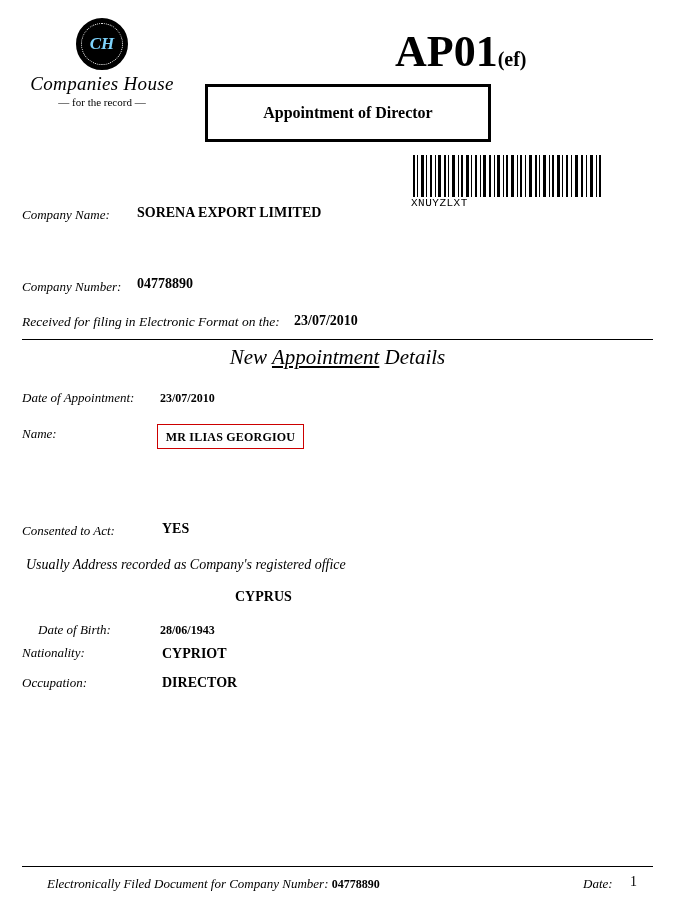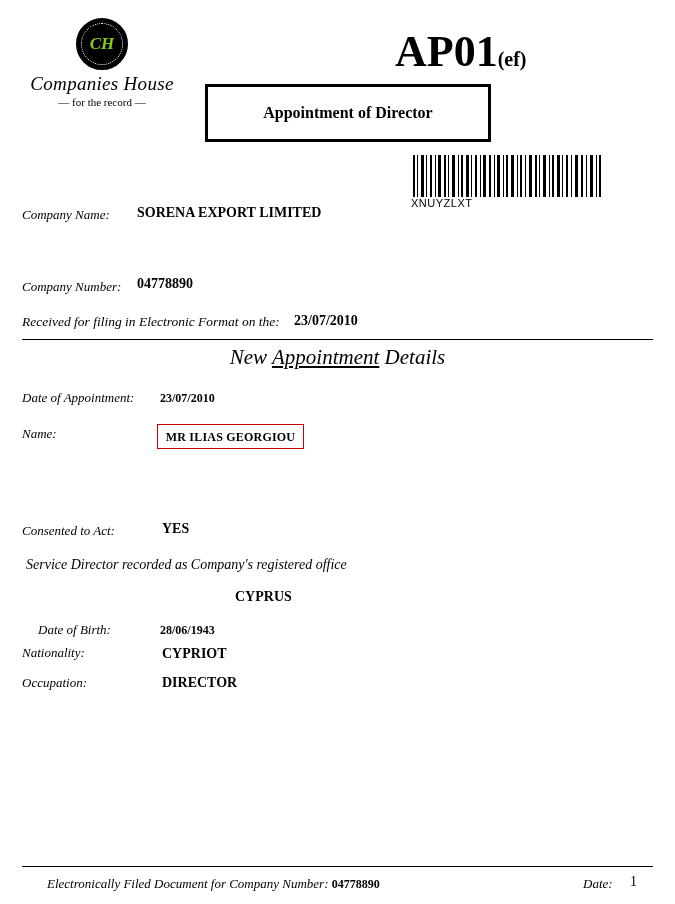--- a/index.html
+++ b/index.html
@@ -46,21 +46,21 @@
     position: absolute;
     left: 3px; top: 3px; right: 3px; bottom: 3px;
     border: 1px dotted #ffffff;
     border-radius: 50%;
   }
   .logo-seal-text {
     position: absolute;
     left: 0; right: 0;
     top: 50%;
     transform: translateY(-50%);
-    color: #84cc16;
+    color: #7dd3fc;
     font-family: "Liberation Serif", serif;
     font-size: 17px;
     font-style: italic;
     font-weight: bold;
     letter-spacing: 0px;
   }
   .logo-name {
     font-family: "Liberation Serif", serif;
     font-size: 19px;
     font-style: italic;
@@ -116,21 +116,21 @@
     top: 155px;
     width: 192px;
     height: 42px;
     overflow: hidden;
     display: block;
   }
   .barcode-text {
     position: absolute;
     left: 411px;
     top: 197px;
-    font-family: Liberation Sans, sans-serif;
+    font-family: Liberation Mono, monospace;
     font-size: 11px;
     letter-spacing: 0.5px;
   }
 
   
   .lbl {
     position: absolute;
     font-family: "Liberation Serif", serif;
     font-style: italic;
     font-size: 13px;
@@ -324,21 +324,21 @@
   <div class="val sm" style="left:160px; top:391px;">23/07/2010</div>
 
   <div class="lbl" style="left:22px; top:426px;">Name:</div>
   <div class="name-box">
     <div class="name-box-text">MR ILIAS  GEORGIOU</div>
   </div>
 
   <div class="lbl" style="left:22px; top:523px;">Consented to Act:</div>
   <div class="val" style="left:162px; top:521px;">YES</div>
 
-  <div class="note-italic" style="left:26px; top:557px;">Service Director recorded as Company's registered office</div>
+  <div class="note-italic" style="left:26px; top:557px;">Usually Address recorded as Company's registered office</div>
 
   <div class="val" style="left:235px; top:589px;">CYPRUS</div>
 
   <div class="lbl" style="left:22px; top:622px;margin-left:16px;">Date of Birth:</div>
   <div class="val sm" style="left:160px; top:623px;">28/06/1943</div>
 
   <div class="lbl" style="left:22px; top:645px;">Nationality:</div>
   <div class="val" style="left:162px; top:646px;">CYPRIOT</div>
 
   <div class="lbl" style="left:22px; top:675px;">Occupation:</div>

